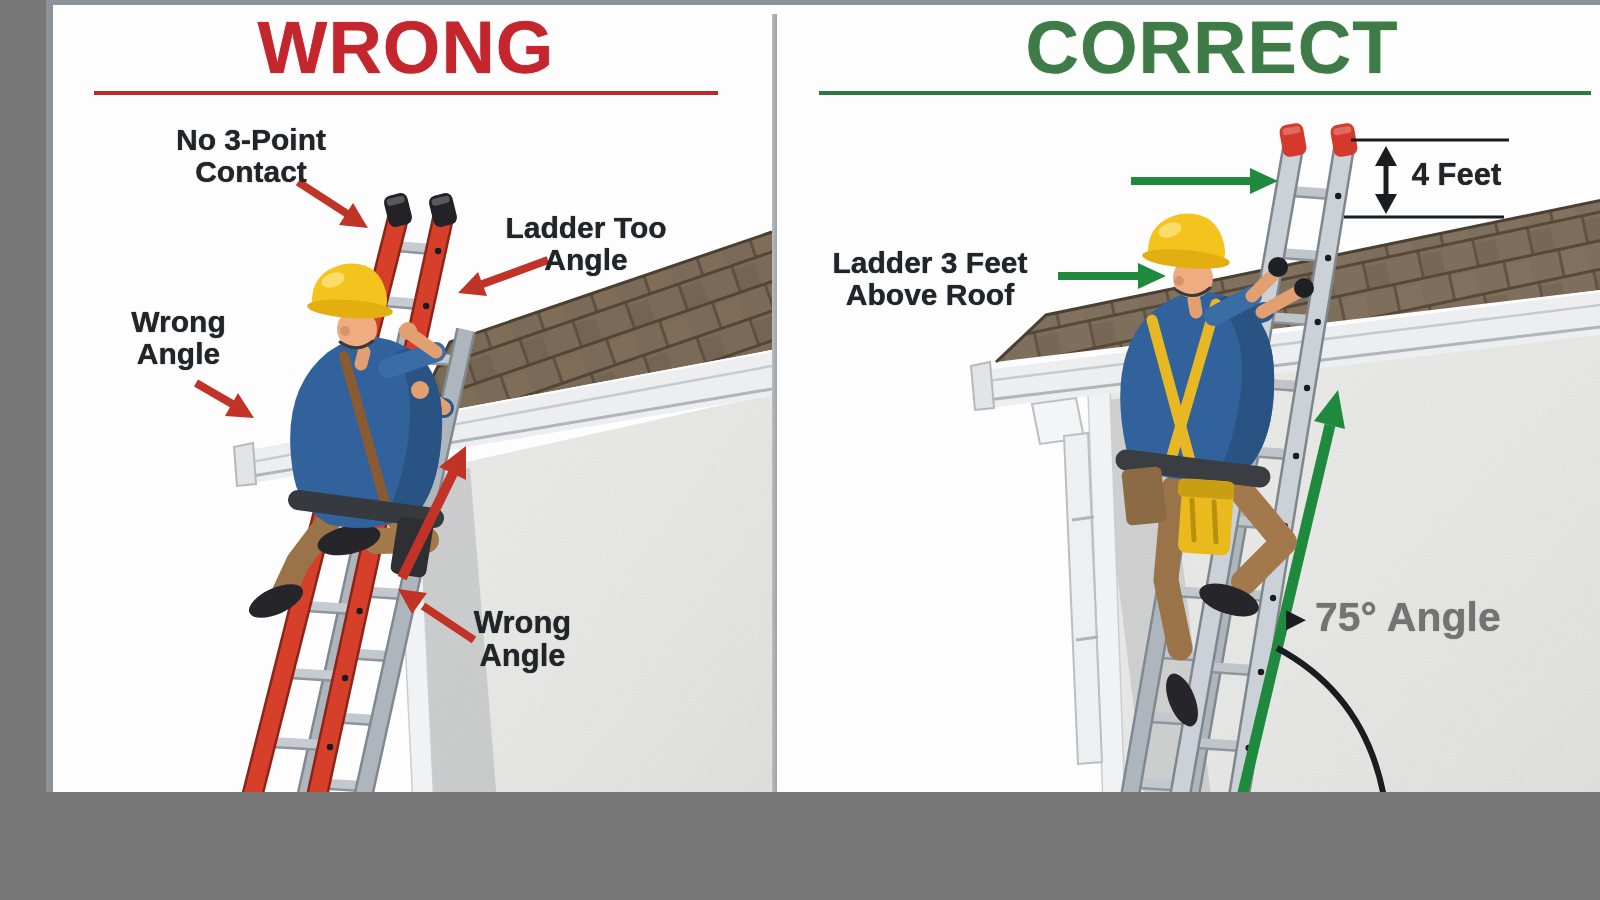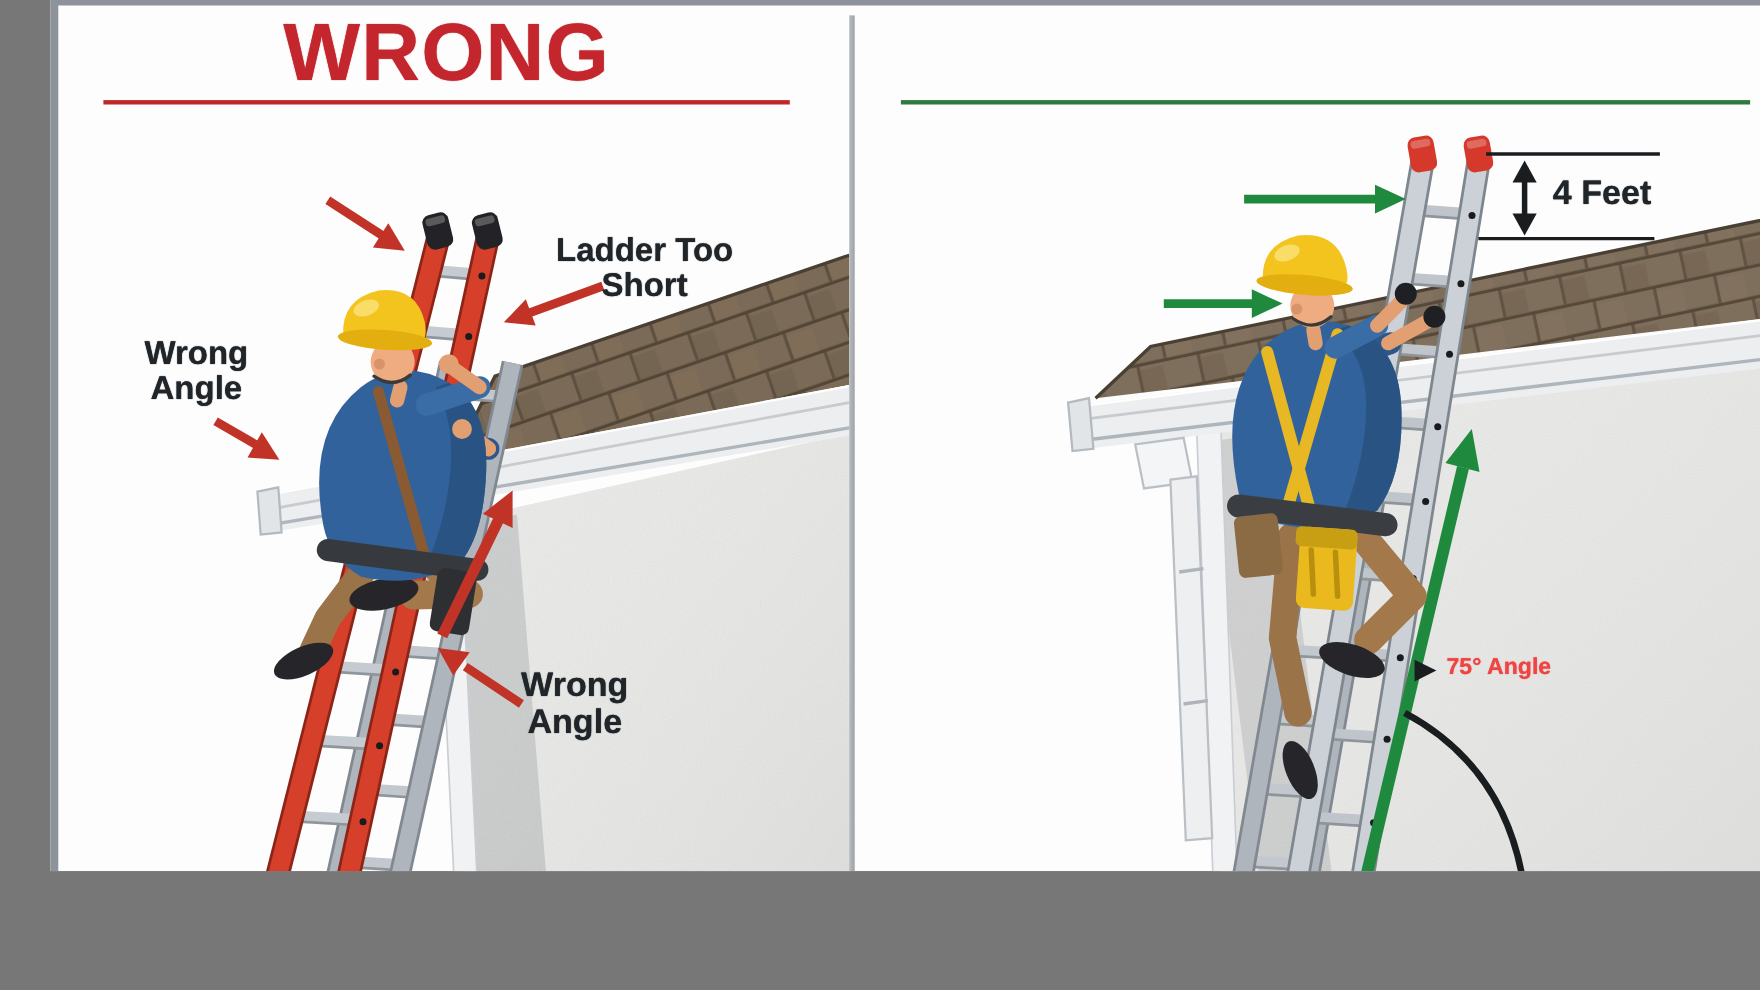--- a/index.html
+++ b/index.html
@@ -24,21 +24,21 @@
        line-height:1.07;z-index:20;text-shadow:0 0 1px currentColor;}
   .lbl.no3{left:62px;top:124px;width:286px;font-size:30px;}
   .lbl.short{left:420px;top:212px;width:240px;font-size:30px;}
   .lbl.wa1{left:40px;top:306px;width:185px;font-size:30px;}
   .lbl.wa2{left:384px;top:606px;width:185px;font-size:31px;}
   .lbl.tpc{left:818px;top:163px;width:246px;font-size:30px;}
   .lbl.l3f{left:760px;top:247px;width:248px;font-size:30px;}
   .lbl.feet3{left:1348px;top:158px;width:125px;font-size:31px;}
   .angle-wrap{position:absolute;left:1240px;top:594px;display:flex;align-items:center;gap:9px;z-index:20;}
   .angle-wrap .ptr{font-size:26px;color:#1A1D20;line-height:1;}
-  .angle-wrap .txt{font-size:21px;font-weight:700;color:#ef4444;text-shadow:0 0 1px currentColor;}
+  .angle-wrap .txt{font-size:41px;font-weight:700;color:#737373;text-shadow:0 0 1px currentColor;}
 </style>
 </head>
 <body>
 
 <div class="frame">
 
   <svg class="scene" width="1600" height="900" viewBox="0 0 1600 900">
     <defs>
       <pattern id="shingL" width="56" height="56" patternUnits="userSpaceOnUse" patternTransform="rotate(-19)">
         <rect width="56" height="56" fill="#7B6A58"></rect>
@@ -367,30 +367,35 @@
 
       <g>
         <path d="M 1231 648 Q 1328 700 1341 818" fill="none" stroke="#1A1D20" stroke-width="6"></path>
         <polygon points="1341,836 1327,811 1350,809" fill="#1A1D20"></polygon>
         <line x1="1162" y1="851" x2="1365" y2="851" stroke="#1A1D20" stroke-width="5"></line>
       </g>
     </g>
   </svg>
 
   <div class="title wrong">WRONG</div>
+  <div class="title correct">CORRECT</div>
   <div class="rule red"></div>
   <div class="rule green"></div>
 
+  <div class="lbl no3">No 3-Point
+Contact</div>
   <div class="lbl short">Ladder Too
-Short</div>
+Angle</div>
   <div class="lbl wa1">Wrong
 Angle</div>
   <div class="lbl wa2">Wrong
 Angle</div>
 
+  <div class="lbl l3f">Ladder 3 Feet
+Above Roof</div>
   <div class="lbl feet3">4 Feet</div>
   <div class="angle-wrap">
     <span class="ptr">▶</span>
     <span class="txt">75° Angle</span>
   </div>
 
   <div class="divider"></div>
   <div class="edge top"></div>
   <div class="edge left"></div>
   <div class="edge right"></div>

